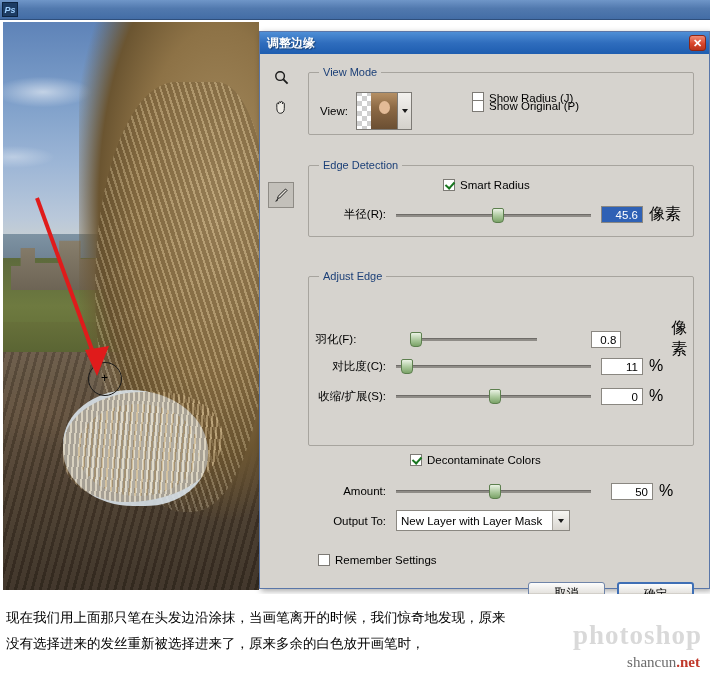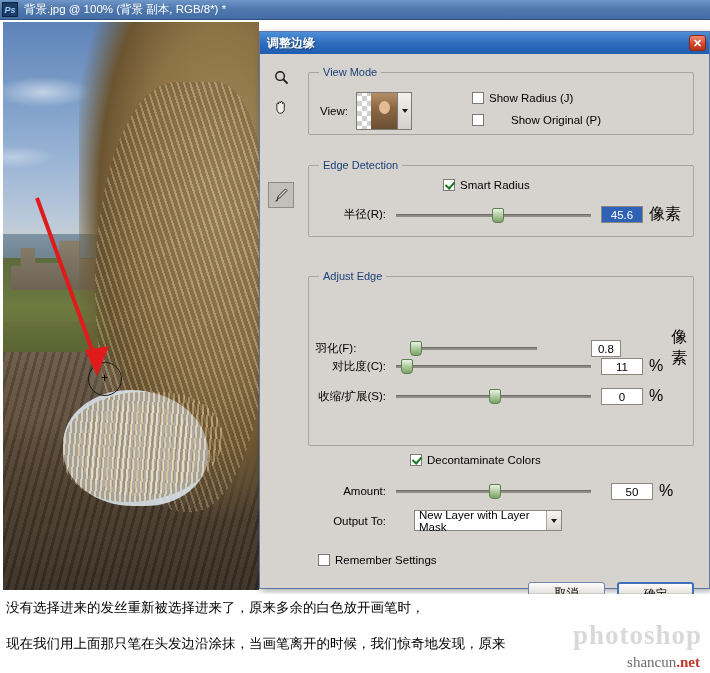--- a/index.html
+++ b/index.html
@@ -286,21 +286,21 @@
     border-radius: 2px 2px 4px 4px;
   }
   .numbox {
     height: 17px;
     background: #ffffff;
     border: 1px solid #8a8781;
     box-sizing: border-box;
     font-size: 11.5px;
     color: #000;
     padding: 1px 4px 0 4px;
-    text-align: center;
+    text-align: right;
     line-height: 15px;
   }
   .numbox.sel {
     background: #2f61b5;
     color: #ffffff;
   }
   .unit { font-size: 16px; color: #000; margin-left: 6px; }
 
   
   .view-thumb {
@@ -413,21 +413,20 @@
   }
   .wm-brand .red { color: #c0392b; font-weight: bold; }
 </style>
 </head>
 <body>
 
 <div class="app">
 
   <div class="ps-titlebar">
     <div class="ps-logo">Ps</div>
-    <div class="ps-title-text">背景.jpg @ 100% (背景 副本, RGB/8*) *</div>
   </div>
 
   <div class="canvas-area">
     <div class="photo">
       <div class="sky"></div>
       <div class="clouds"></div>
       <div class="sea"></div>
       <div class="grass-far"></div>
       <div class="castle"></div>
       <div class="grass-mid"></div>
@@ -485,21 +484,21 @@
           <div class="mini-face"></div>
         </div>
         <div class="view-thumb-arrow">
           <span class="caret-down"></span>
         </div>
       </div>
       <div class="row" style="left:212px; top:38px;">
         <span class="cb"></span>
         <span class="cb-label">Show Radius (J)</span>
       </div>
-      <div class="row" style="left:212px; top:60px;gap:22px;">
+      <div class="row" style="left:212px; top:46px;">
         <span class="cb"></span>
         <span class="cb-label">Show Original (P)</span>
       </div>
 
       <div class="group" style="left:48px; top:111px; width:386px; height:72px;">
         <span class="group-title">Edge Detection</span>
       </div>
       <div class="row" style="left:142px; top:125px;padding-left:41px;">
         <span class="cb checked"></span>
         <span class="cb-label">Smart Radius</span>
@@ -512,21 +511,21 @@
         </div>
         <span class="numbox sel" style="width:42px; margin-left:10px;">45.6</span>
         <span class="unit">像素</span>
       </div>
 
       <div class="group" style="left:48px; top:222px; width:386px; height:170px;">
         <span class="group-title">Adjust Edge</span>
       </div>
 
 
-      <div class="row" style="left:42px; top:273px; width:390px;gap:44px;">
+      <div class="row" style="left:42px; top:264px; width:390px;gap:44px;">
         <span class="lbl lbl-right" style="width:84px">羽化(F):</span>
         <div class="slider" id="slider-1" style="width:195px; margin-left:10px;">
           <div class="track"></div>
           <div class="thumb" style="left: calc(4% - 5px);"></div>
         </div>
         <span class="numbox" style="width:42px; margin-left:10px;">0.8</span>
         <span class="unit">像素</span>
       </div>
 
       <div class="row" style="left:42px; top:303px; width:390px;">
@@ -557,41 +556,41 @@
         <span class="lbl lbl-right" style="width:70px">Amount:</span>
         <div class="slider" id="slider-amount" style="width:195px; margin-left:10px;">
           <div class="track"></div>
           <div class="thumb" style="left: calc(50% - 5px);"></div>
         </div>
         <span class="numbox" style="width:42px; margin-left:20px;">50</span>
         <span class="unit">%</span>
       </div>
       <div class="row" style="left:56px; top:456px;">
         <span class="lbl lbl-right" style="width:70px">Output To:</span>
-        <div class="combo" style="width:148px; margin-left:28px;">
+        <div class="combo" style="width:174px; margin-left:10px;">
           <span>New Layer with Layer Mask</span>
           <span class="cbtn">
             <span class="caret-down"></span>
           </span>
         </div>
       </div>
 
       <div class="row" style="left:58px; top:500px;">
         <span class="cb"></span>
         <span class="cb-label">Remember Settings</span>
       </div>
 
       <div class="dlg-btn" style="position:absolute; left:268px; top:528px;">取消</div>
       <div class="dlg-btn primary" style="position:absolute; left:357px; top:528px;">确定</div>
 
     </div>
   </div>
 
   <div class="caption">
+    <p>现在我们用上面那只笔在头发边沿涂抹，当画笔离开的时候，我们惊奇地发现，原来</p>
     <p style="padding-top:0">没有选择进来的发丝重新被选择进来了，原来多余的白色放开画笔时，</p>
-    <p>现在我们用上面那只笔在头发边沿涂抹，当画笔离开的时候，我们惊奇地发现，原来</p>
     <div class="watermark">photoshop</div>
     <div class="wm-brand">
       <span>shancun</span><span class="red">.net</span>
     </div>
   </div>
 
 </div>
 
 </body></html>

